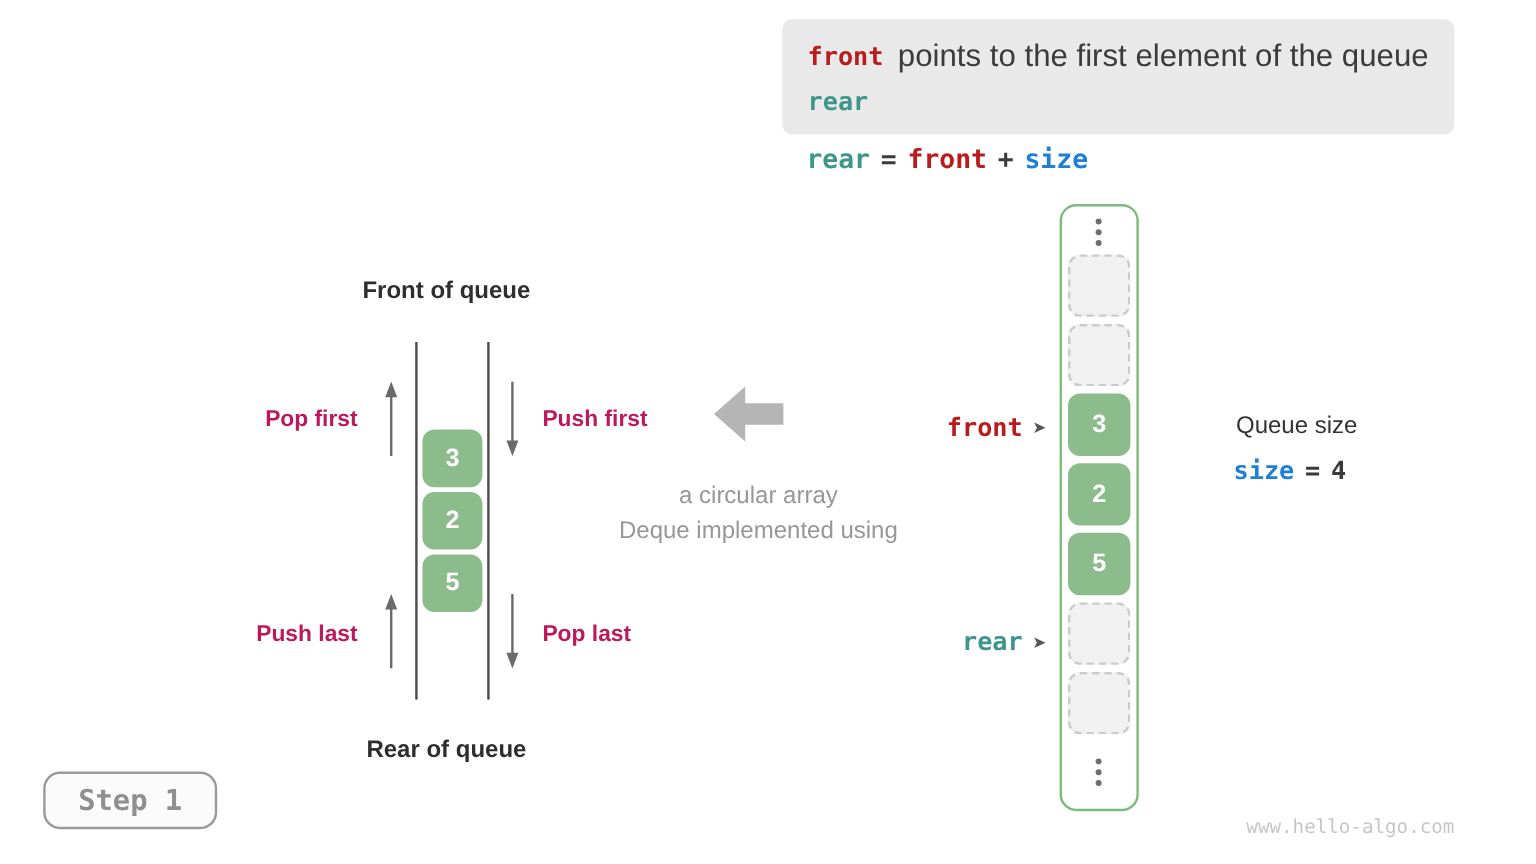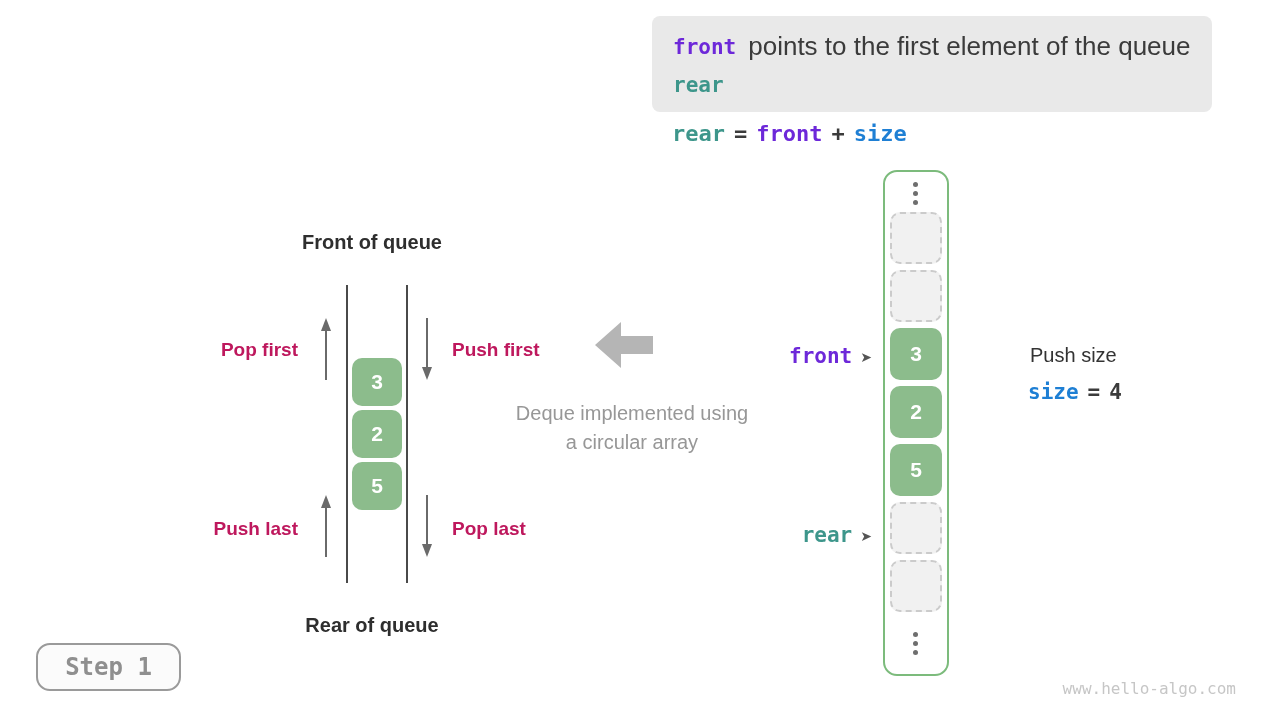--- a/index.html
+++ b/index.html
@@ -2,21 +2,21 @@
 <html><head>
 <meta charset="utf-8">
 <style>
   html,body{margin:0;padding:0;}
   body{
     width:1280px;height:720px;position:relative;background:#ffffff;
     font-family:"Liberation Sans", sans-serif;overflow:hidden;
   }
   .abs{position:absolute;}
   .mono{font-family:"DejaVu Sans Mono", monospace;font-weight:bold;}
-  .orange{color:#6d28d9;}
+  .orange{color:#b91c1c;}
   .teal{color:#3d968b;}
   .blue{color:#1e7fd4;}
   .dark{color:#3b3b3b;}
 
   
   .info-box{
     left:652px;top:16px;width:560px;height:96px;background:#e9e9e9;
     border-radius:8px;display:flex;flex-direction:column;justify-content:center;
     gap:11px;padding-left:21px;box-sizing:border-box;
   }
@@ -64,21 +64,21 @@
   
   .step-badge{
     left:36px;top:643px;width:145px;height:48px;background:#fbfbfb;
     border:2px solid #9a9a9a;border-radius:14px;box-sizing:border-box;
     display:flex;align-items:center;justify-content:center;
     font-size:24px;color:#8f8f8f;
   }
 
   
   .watermark{
-    left:1036px;top:679px;width:200px;text-align:right;
+    left:1012px;top:679px;width:200px;text-align:right;
     font-family:"DejaVu Sans Mono", monospace;font-size:16px;color:#c6c6c6;font-weight:normal;
   }
 </style>
 </head>
 <body>
 
 <div class="abs info-box">
   <div class="info-row">
     <span class="mono orange info-code">front</span>
     <span class="info-text">points to the first element of the queue</span>
@@ -127,22 +127,22 @@
 <div class="abs qcell" style="top:410px;">2</div>
 <div class="abs qcell" style="top:462px;">5</div>
 
 <div class="abs big-label" style="left:282px;top:614px;width:180px;text-align:center;">Rear of queue</div>
 
 <svg class="abs" style="left:595px;top:321px;" width="58" height="48" viewBox="0 0 58 48">
   <polygon points="0,24 26,1 26,15 58,15 58,33 26,33 26,47" fill="#b5b5b5"></polygon>
 </svg>
 
 <div class="abs caption">
+  <div>a circular array</div>
   <div>Deque implemented using</div>
-  <div>a circular array</div>
 </div>
 
 <div class="abs array-box"></div>
 
 <div class="abs dots" style="top:182px;">
   <div class="dot"></div>
     <div class="dot"></div>
     <div class="dot"></div>
 </div>
 
@@ -162,21 +162,21 @@
 
 <div class="abs pointer-row" style="top:344px;">
   <span class="mono orange pointer-label">front</span>
   <span class="pointer-glyph">➤</span>
 </div>
 <div class="abs pointer-row" style="top:523px;">
   <span class="mono teal pointer-label">rear</span>
   <span class="pointer-glyph">➤</span>
 </div>
 
-<div class="abs qsize-title">Push size</div>
+<div class="abs qsize-title">Queue size</div>
 <div class="abs qsize-line mono">
   <span class="blue">size</span>
   <span class="dark">=</span>
   <span class="dark">4</span>
 </div>
 
 <div class="abs step-badge mono">Step 1</div>
 
 <div class="abs watermark">www.hello-algo.com</div>
 

